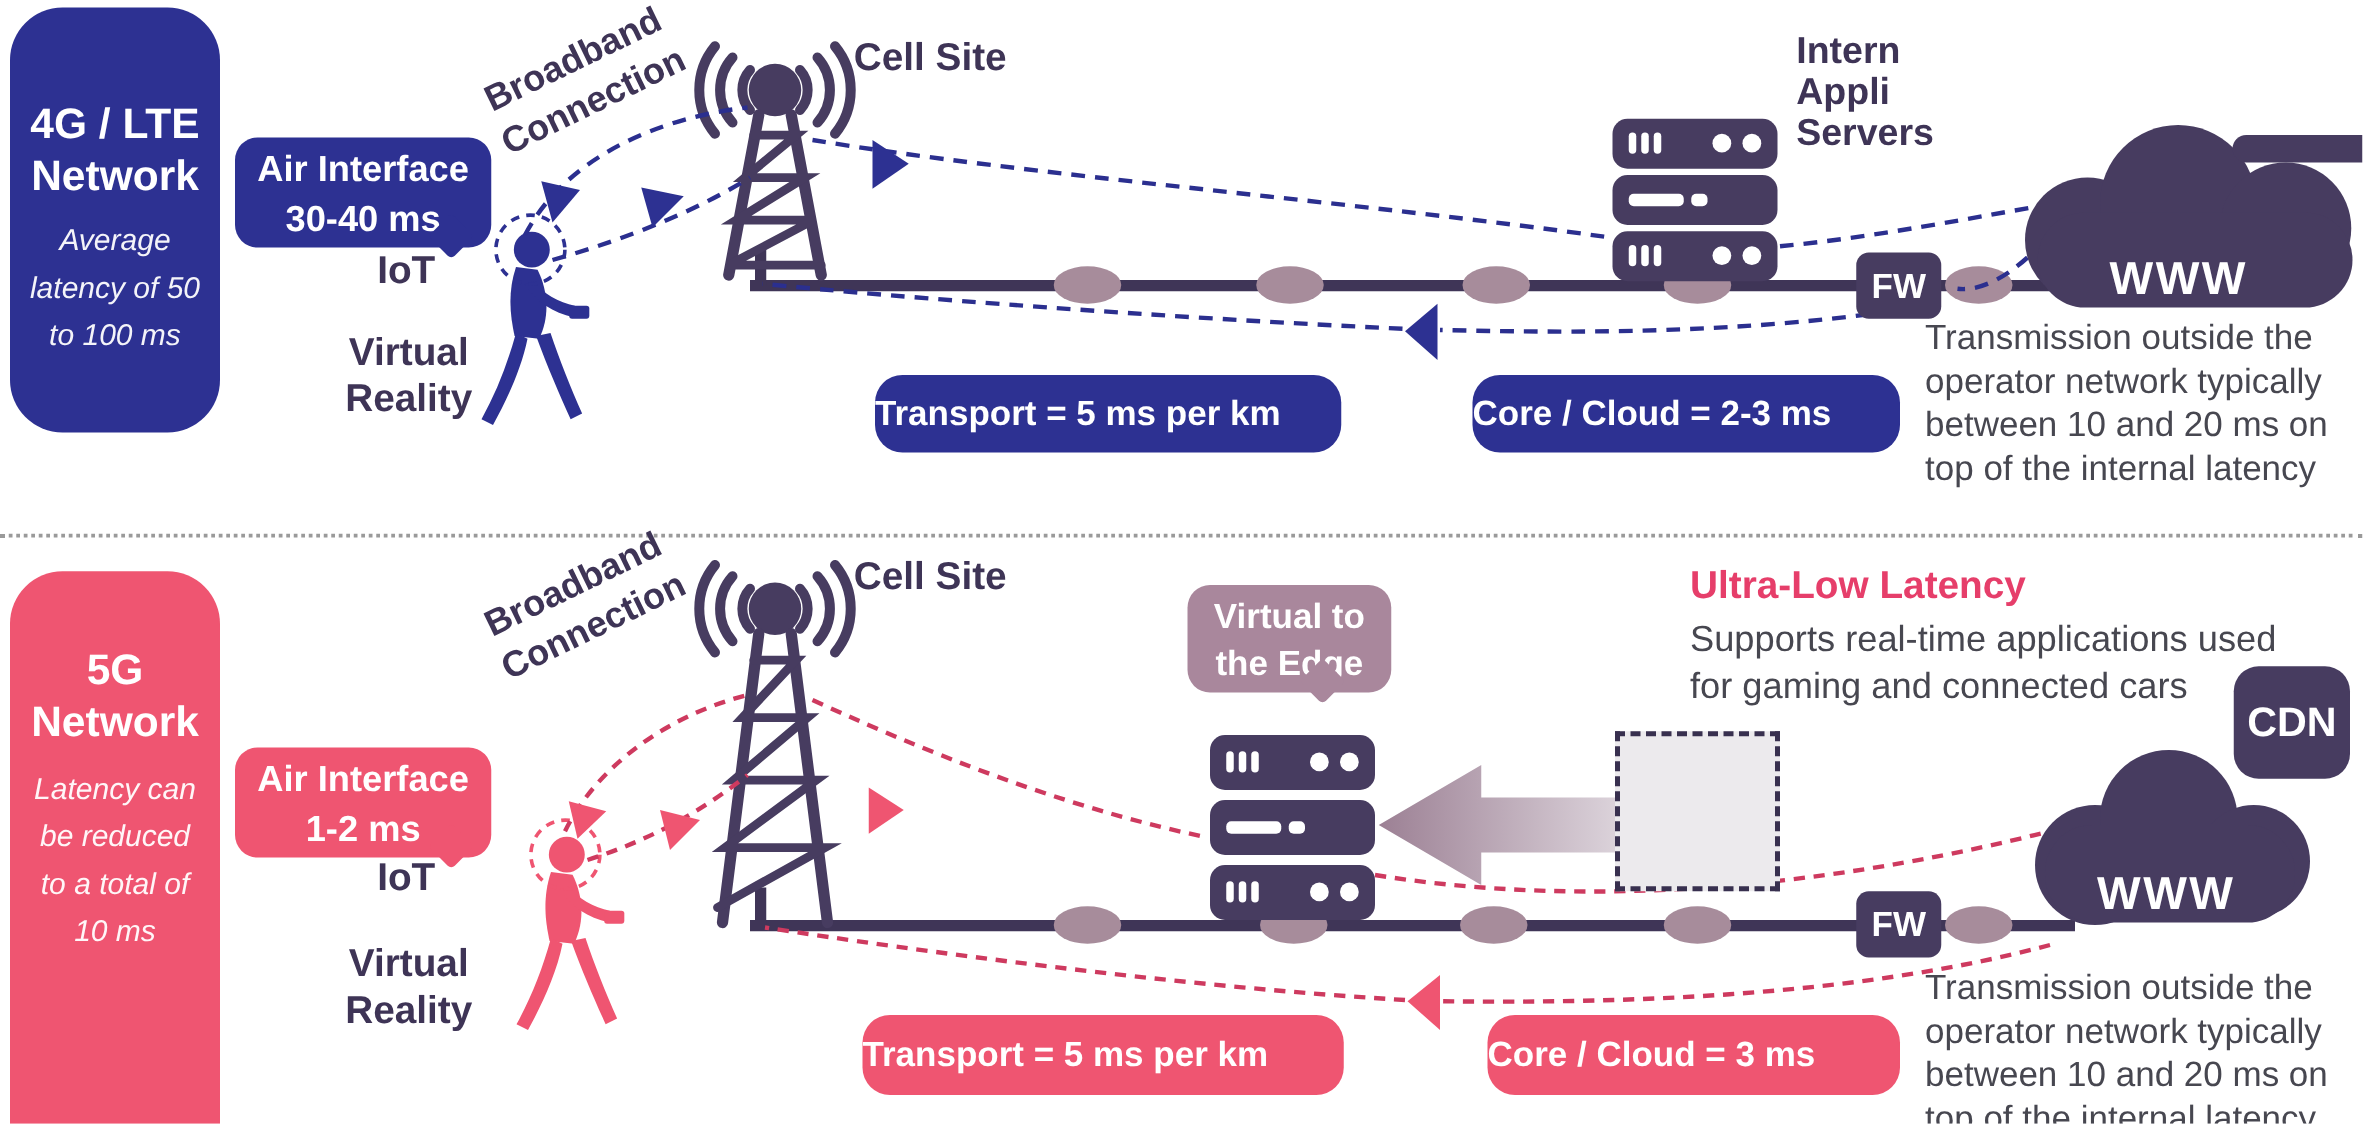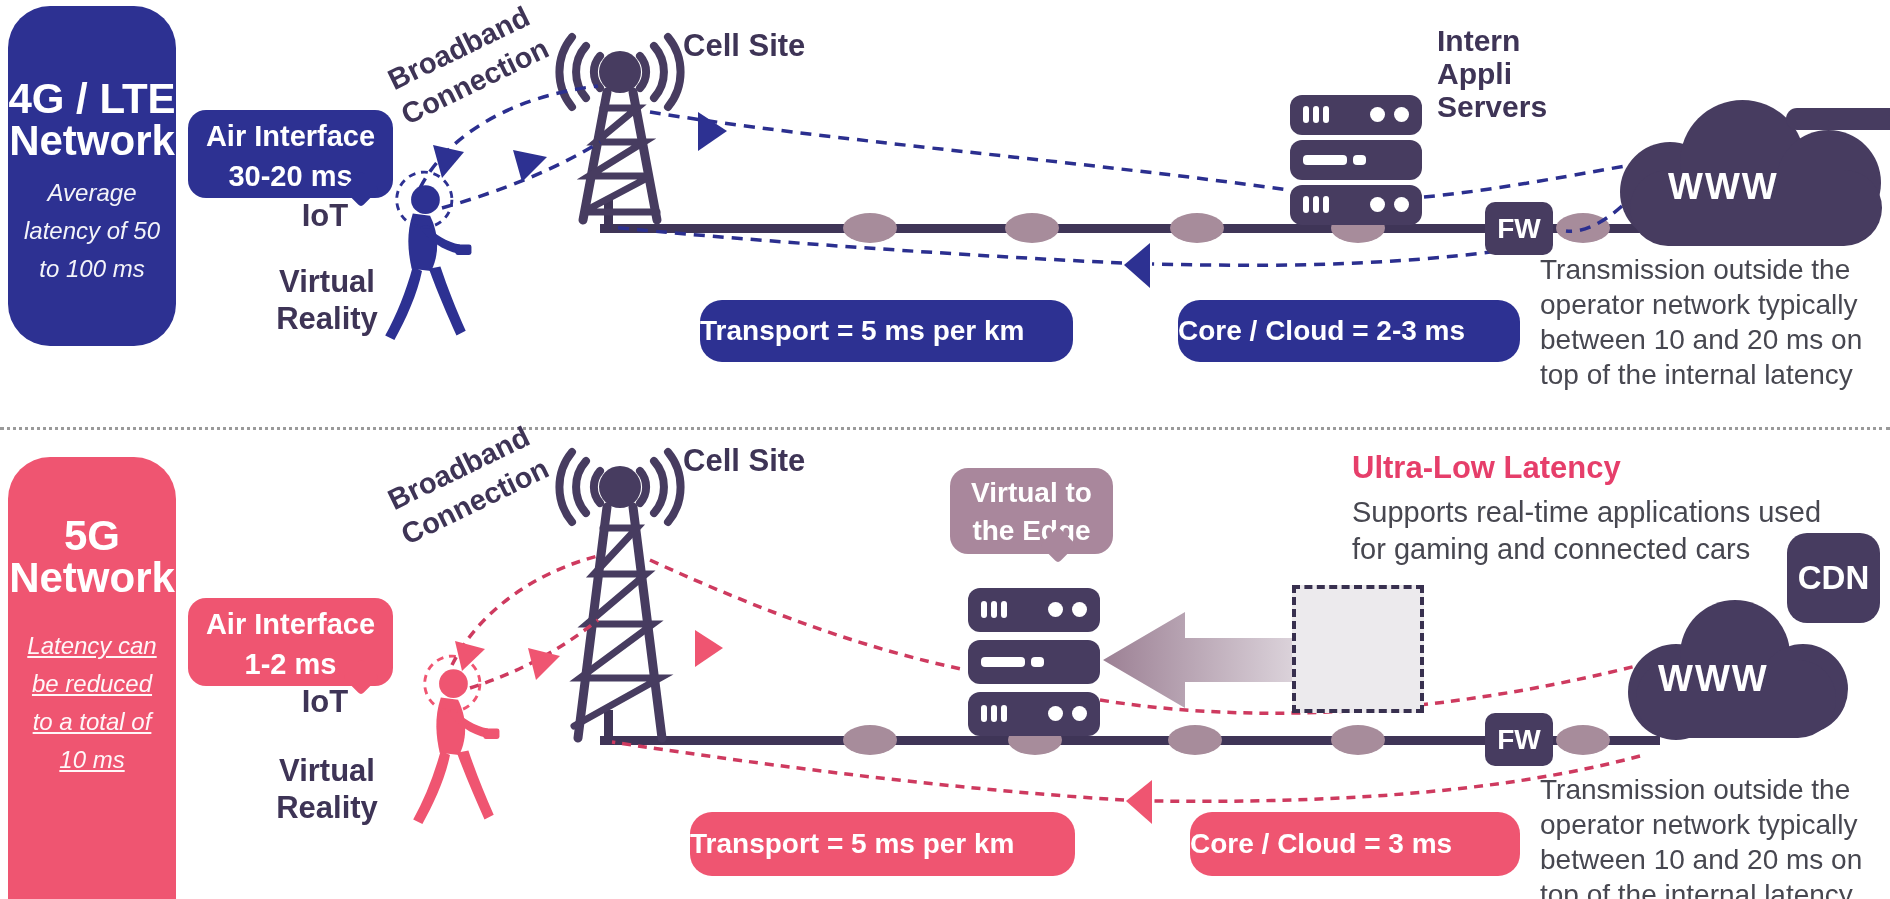--- a/index.html
+++ b/index.html
@@ -3,21 +3,21 @@
 <meta charset="utf-8">
 <style>
   html,body{margin:0;padding:0;background:#fff;}
   #stage{position:relative;width:1890px;height:899px;background:#fff;overflow:hidden;
          font-family:"Liberation Sans",sans-serif;}
   .abs{position:absolute;}
   
   .panel{border-radius:42px;color:#fff;text-align:center;}
   .panel.blue{background:#2D3192;}
   .panel.pink{background:#EF5571;}
-  .panel-title{font-weight:bold;font-size:42px;line-height:42px;margin-top:0;}
+  .panel-title{font-weight:bold;font-size:34px;line-height:42px;margin-top:0;}
   .panel-sub{font-style:italic;font-size:24px;line-height:38px;color:rgba(255,255,255,.95);}
   
   .bubble{border-radius:18px;color:#fff;font-weight:bold;font-size:29px;line-height:40px;
           text-align:center;padding-top:6px;}
   .bubble.blue{background:#2D3192;}
   .bubble.pink{background:#EF5571;}
   .bubble.mauve{background:#A9879C;font-size:28px;line-height:38px;}
   .tail{position:absolute;width:26px;height:26px;transform:rotate(45deg);background:inherit;border-radius:4px;}
   
   .dkp{color:#3E3456;font-weight:bold;}
@@ -33,21 +33,21 @@
   .fwbox{width:68px;height:53px;background:#473C60;border-radius:10px;color:#fff;
          font-weight:bold;font-size:28px;text-align:center;line-height:53px;}
   
   .srv{width:132px;height:40px;background:#473C60;border-radius:12px;position:absolute;}
   .slit{position:absolute;width:6px;height:17px;background:#fff;border-radius:3px;top:11px;}
   .sdot{position:absolute;width:15px;height:15px;background:#fff;border-radius:50%;top:12px;}
   .sdash{position:absolute;height:10px;background:#fff;border-radius:4px;top:15px;}
   
   .cl{position:absolute;background:#473C60;border-radius:50%;}
   .clbase{position:absolute;background:#473C60;border-radius:38px;}
-  .www{position:absolute;color:#fff;font-weight:bold;font-size:37px;letter-spacing:2px;text-align:left;}
+  .www{position:absolute;color:#fff;font-weight:bold;font-size:37px;letter-spacing:2px;text-align:center;margin-top:36px;}
   .cdn{width:93px;height:90px;background:#473C60;border-radius:20px;color:#fff;font-weight:bold;
        font-size:33px;text-align:center;line-height:90px;}
   
   .divider{border-top:3px dotted #9a9a9a;height:0;}
   .dashedbox{background:#ECEAED;border:4px dashed #38304F;}
   svg{position:absolute;left:0;top:0;}
   .z1{z-index:1}.z2{z-index:2}.z3{z-index:3}
 </style>
 </head>
 <body>
@@ -160,21 +160,21 @@
 
   <div class="abs divider z3" style="left:0;top:427px;width:1890px;"></div>
 
   <div class="abs panel blue z3" style="left:8px;top:6px;width:168px;height:340px;">
     <div class="panel-title" style="margin-top:72px;">4G / LTE Network</div>
     <div class="panel-sub" style="margin-top:12px;padding:0 10px;">Average latency of 50 to 100 ms</div>
   </div>
 
   <div class="abs bubble blue z3" style="left:188px;top:110px;width:205px;height:82px;">
     <span>Air Interface</span><br>
-    <span>30-20 ms</span>
+    <span>30-40 ms</span>
     <div class="tail" style="left:160px;top:66px;"></div>
   </div>
 
   <div class="abs dkp rot z3" style="left:352px;top:28px;width:230px;">
     <span>Broadband</span><br>
     <span>Connection</span>
   </div>
 
   <div class="abs dkp z3" style="left:280px;top:198px;width:90px;text-align:center;font-size:31px;">IoT</div>
   <div class="abs dkp z3" style="left:258px;top:263px;width:138px;text-align:center;font-size:31px;line-height:37px;">
@@ -228,21 +228,21 @@
 
   <div class="abs graytxt z3" style="left:1540px;top:252px;width:350px;">
     <div>Transmission outside the</div>
     <div>operator network typically</div>
     <div>between 10 and 20 ms on</div>
     <div>top of the internal latency</div>
   </div>
 
   <div class="abs panel pink z3" style="left:8px;top:457px;width:168px;height:560px;">
     <div class="panel-title" style="margin-top:58px;">5G Network</div>
-    <div class="panel-sub" style="margin-top:28px;padding:0 14px;text-decoration:underline;">Latency can be reduced to a total of 10 ms</div>
+    <div class="panel-sub" style="margin-top:14px;padding:0 14px;">Latency can be reduced to a total of 10 ms</div>
   </div>
 
   <div class="abs bubble pink z3" style="left:188px;top:598px;width:205px;height:82px;">
     <span>Air Interface</span><br>
     <span>1-2 ms</span>
     <div class="tail" style="left:160px;top:66px;"></div>
   </div>
 
   <div class="abs dkp rot z3" style="left:352px;top:448px;width:230px;">
     <span>Broadband</span><br>

